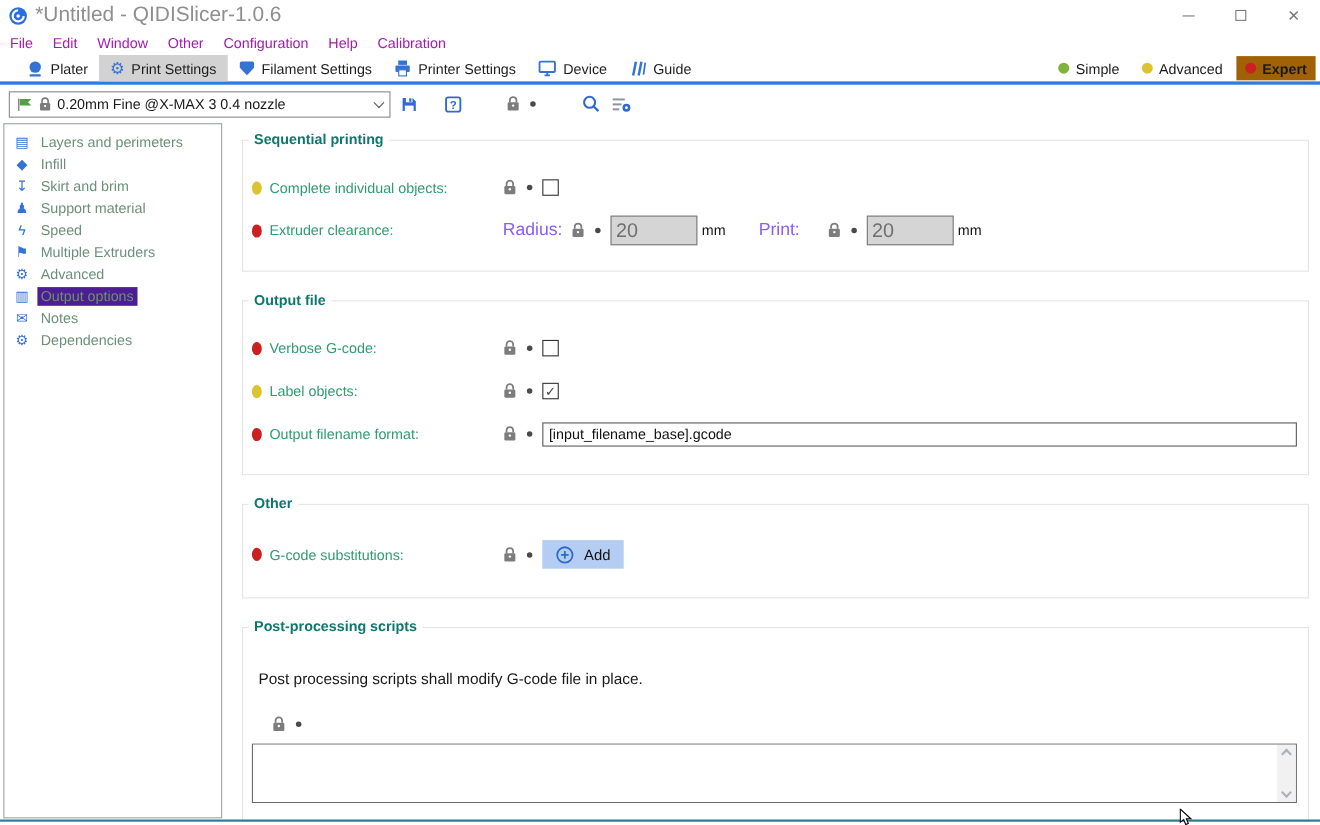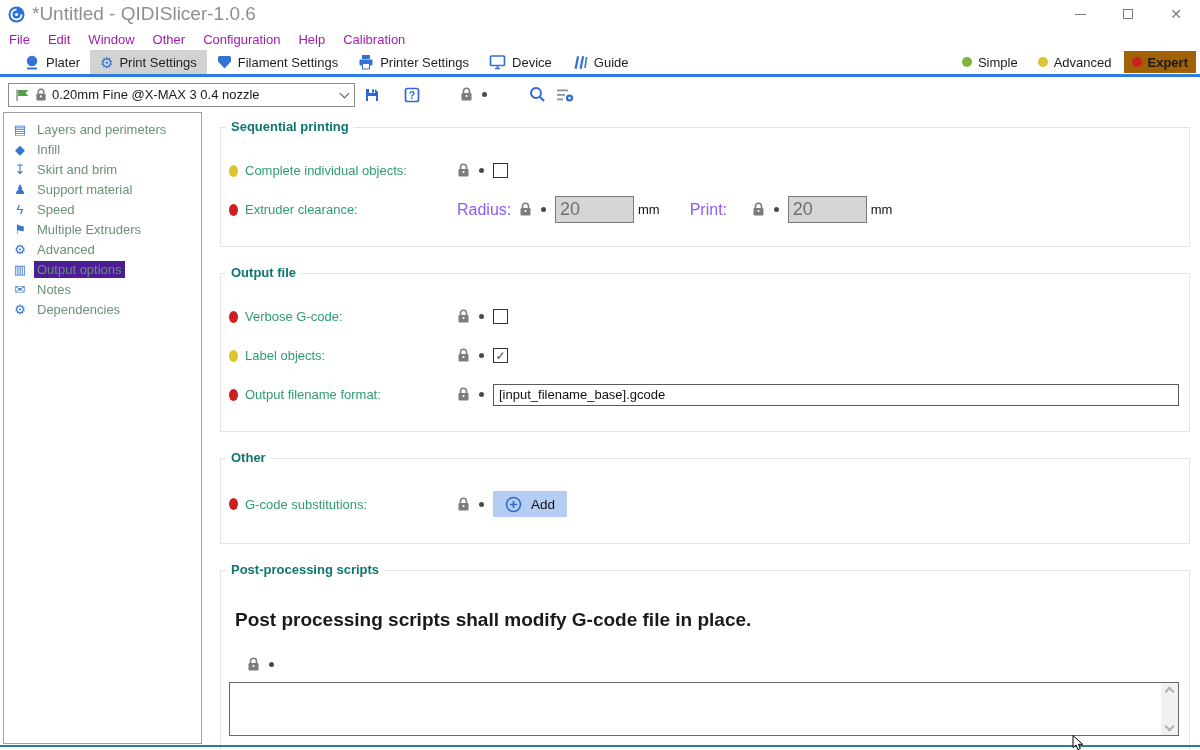--- a/index.html
+++ b/index.html
@@ -56,21 +56,21 @@
   .row-label { width:228px; flex:none; display:flex; align-items:center; gap:7px; font-size:13px; color:#2f9c72; }
   .param-dot { width:9px; height:12px; border-radius:50%; flex:none; }
   .lock { display:flex; align-items:center; flex:none; }
   .checkbox { width:15px; height:15px; border:1px solid #333; background:#fff; display:flex; align-items:center; justify-content:center; font-size:12px; color:#444; line-height:1; }
   .num-input { width:79px; height:27px; background:#d5d5d5; border:1px solid #7b7b7b; color:#6f6f6f; font-size:18px; padding:0 4px; font-family:"Liberation Sans",sans-serif; }
   .unit { font-size:13px; color:#111; margin-left:4px; }
   .field-label { font-size:16px; color:#8b5cf6; width:62px; flex:none; }
   .gap30 { width:30px; flex:none; }
   .text-input { flex:1; height:22px; border:1px solid #5a5a5a; font-size:13px; padding:0 5px; color:#111; margin-right:2px; font-family:"Liberation Sans",sans-serif; }
   .add-btn { display:flex; align-items:center; gap:9px; background:#b5cdf2; border:none; padding:3px 12px; height:26px; font-size:13.5px; color:#111; font-family:"Liberation Sans",sans-serif; }
-  .pp-desc { margin:24px 0 0 6px; font-size:19px; color:#1a1a1a;font-weight:bold; }
+  .pp-desc { margin:24px 0 0 6px; font-size:14px; color:#1a1a1a; }
   .pp-lockrow { display:flex; align-items:center; margin:26px 0 10px 18px; }
   .pp-box { display:flex; border:1px solid #6a6a6a; height:54px; margin:0 2px 8px 0; background:#fff; }
   .pp-box textarea { flex:1; border:none; resize:none; outline:none; font-family:"Liberation Sans",sans-serif; }
   .scrollstrip { width:17px; background:#f1f1f1; display:flex; flex-direction:column; justify-content:space-between; align-items:center; padding:5px 0; }
   .sc-up, .sc-dn { width:7px; height:7px; border-left:2px solid #aab2bc; border-top:2px solid #aab2bc; }
   .sc-up { transform:rotate(45deg); } .sc-dn { transform:rotate(225deg); }
   .bottom-edge { position:absolute; left:0; top:745px; width:1200px; height:2px; background:#2e7d95; }
   .cursor { position:absolute; left:1072px; top:735px; }
 </style>
 </head>

